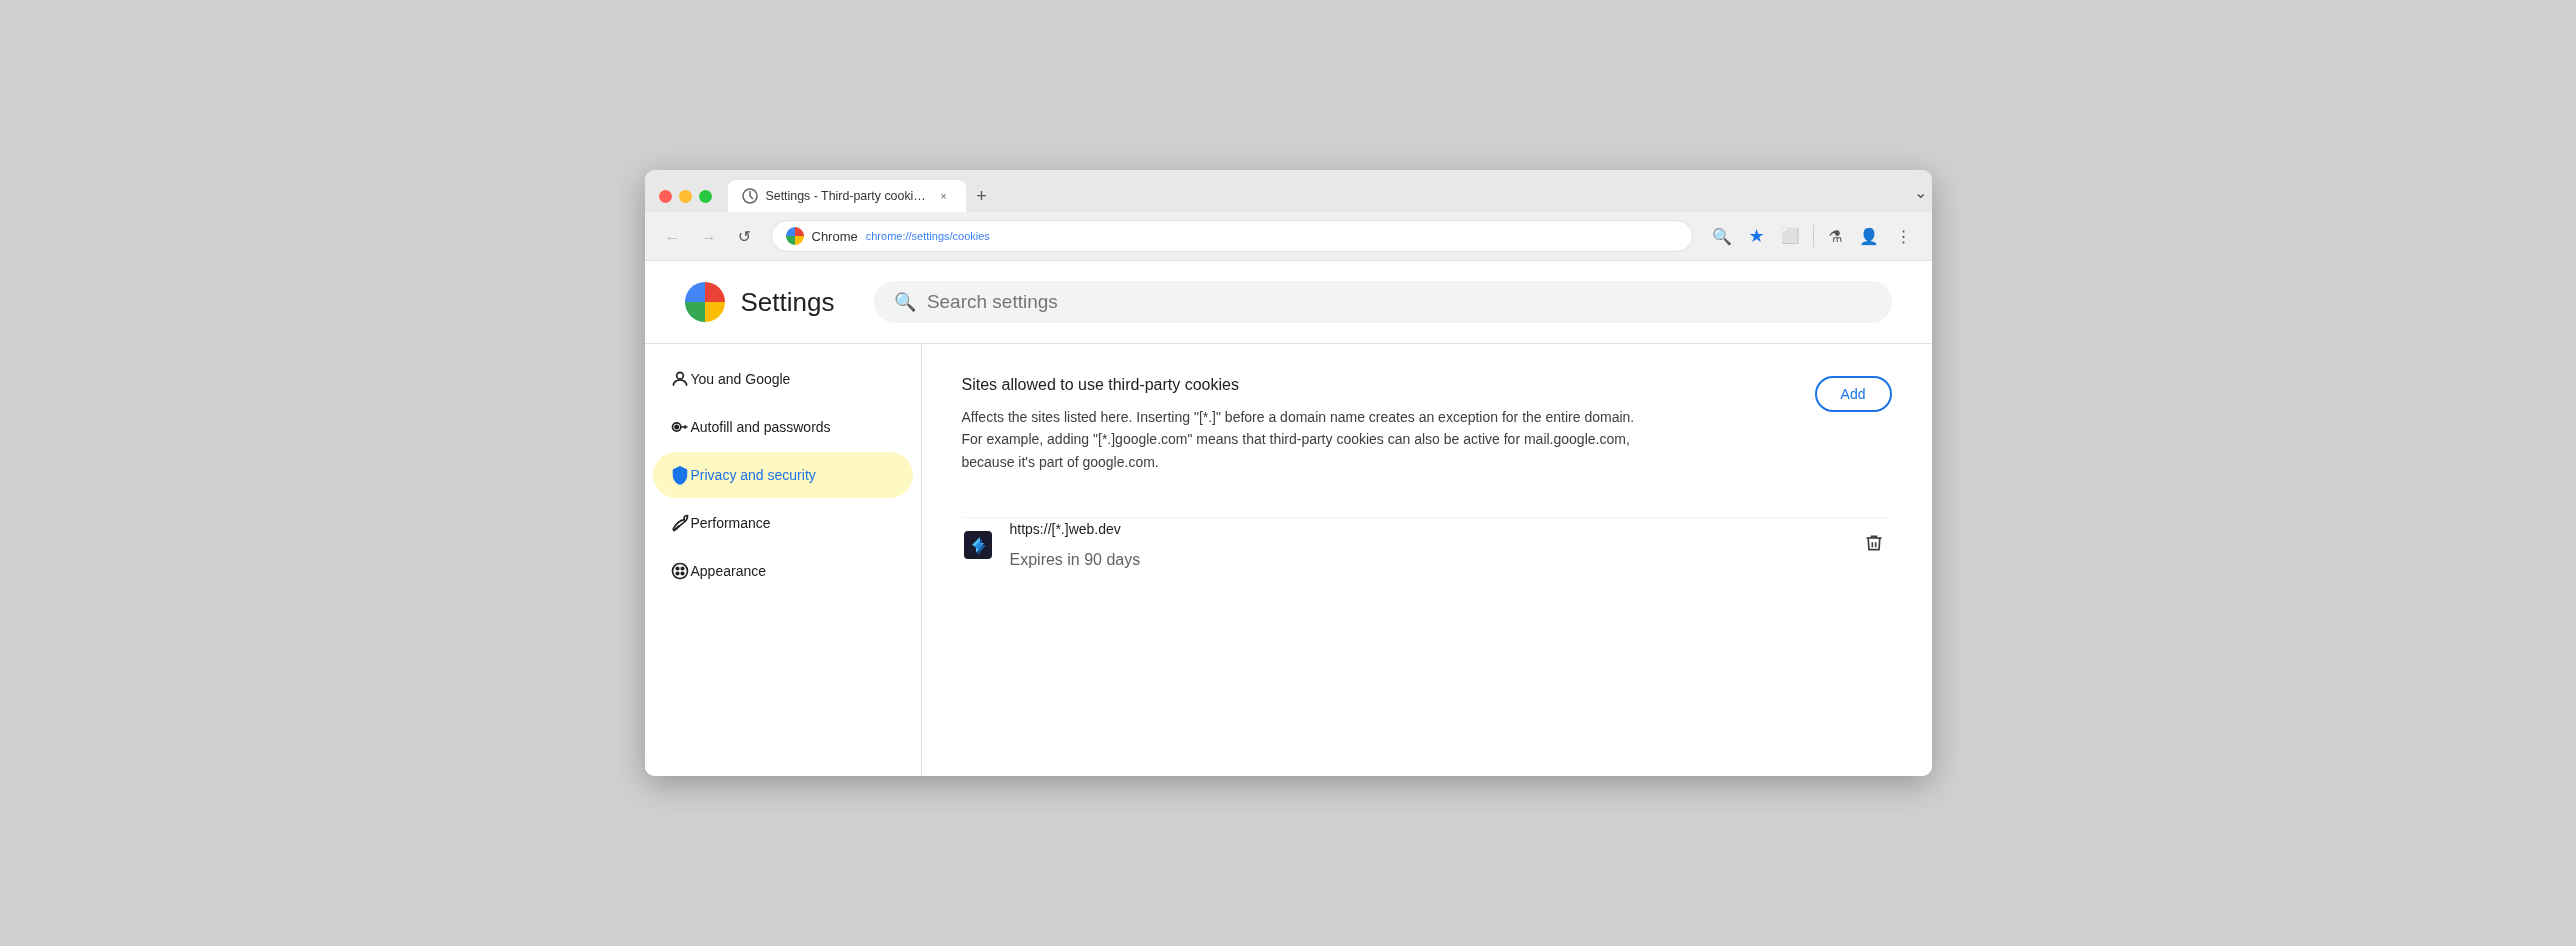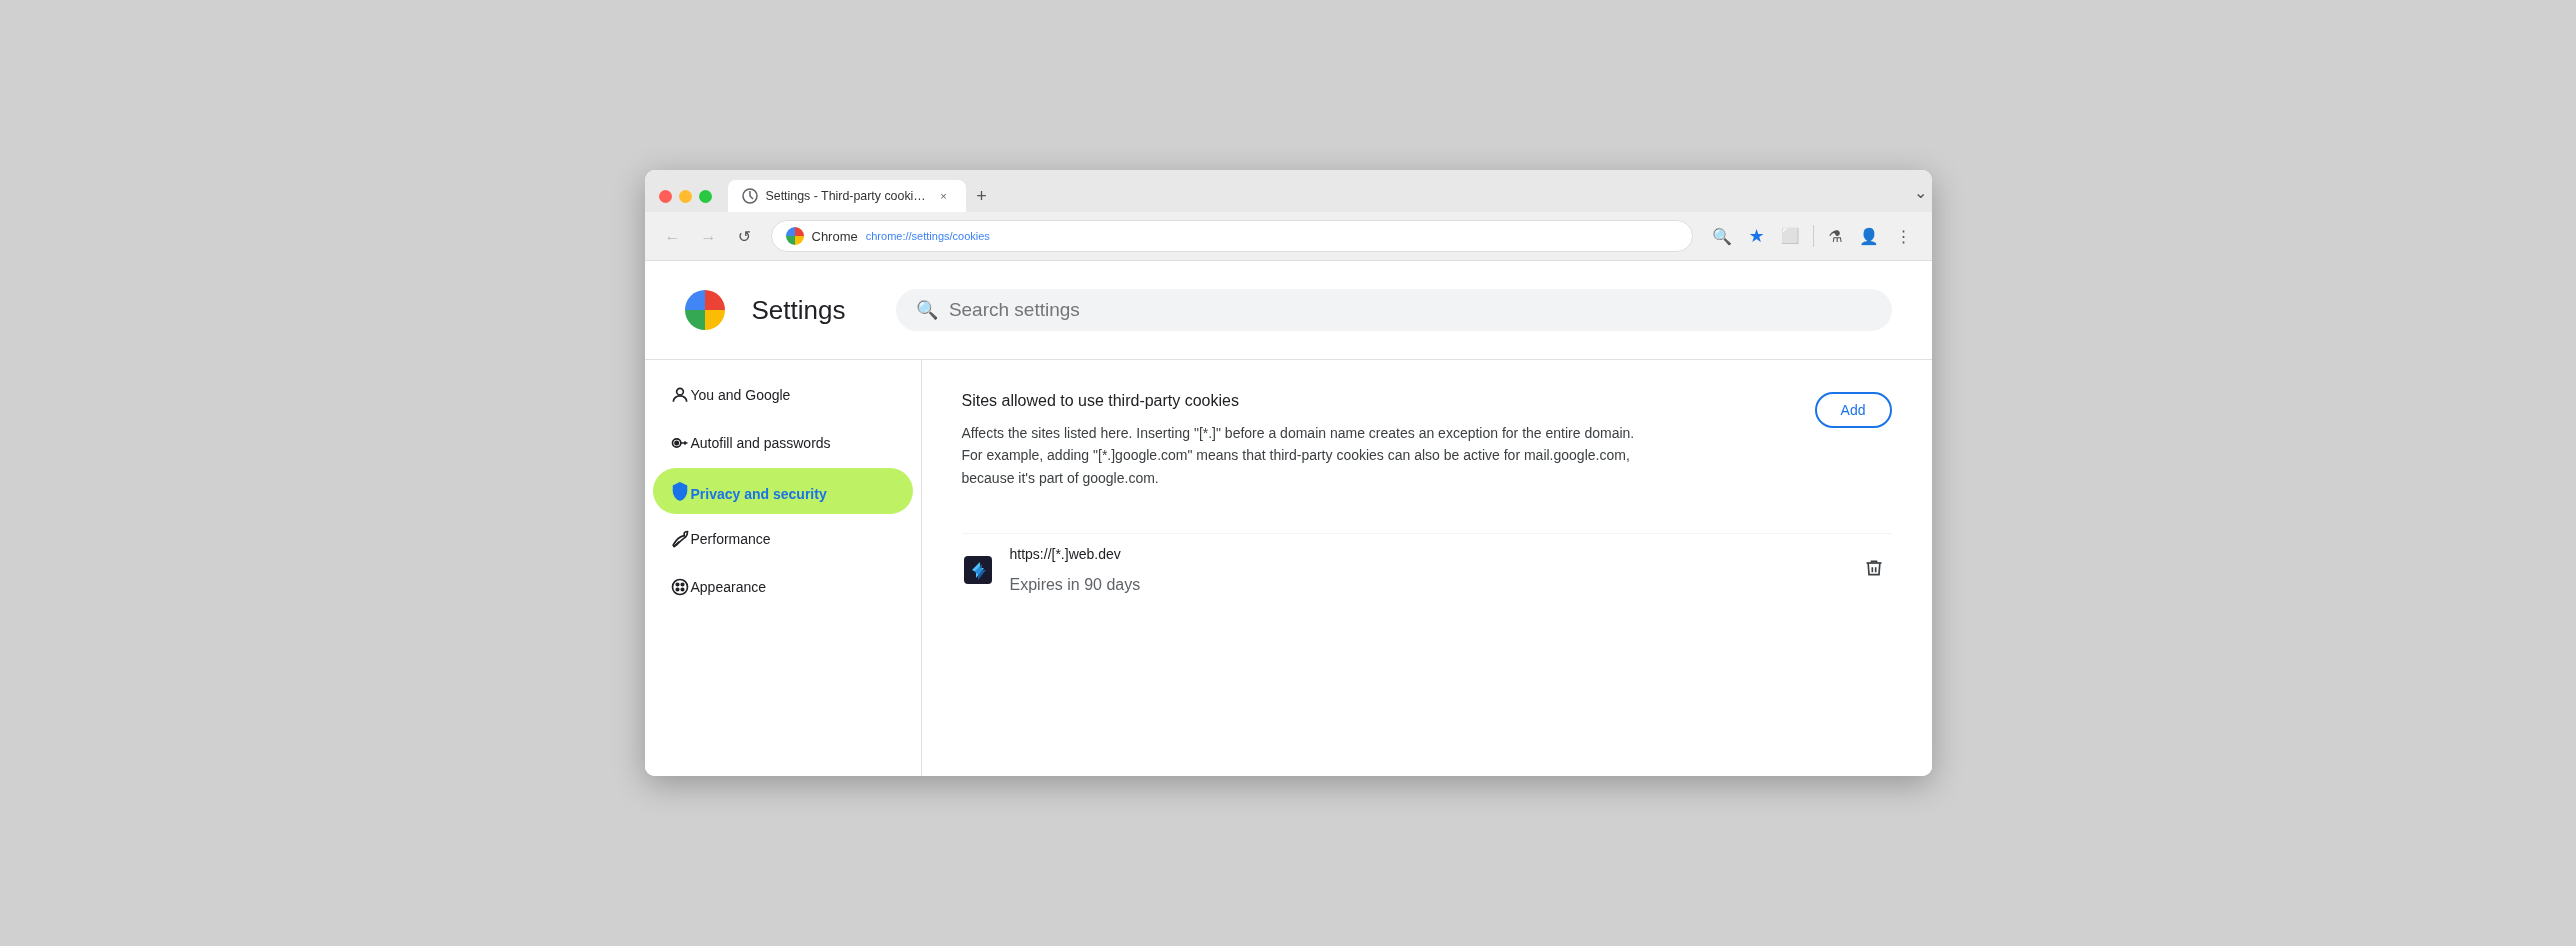--- a/index.html
+++ b/index.html
@@ -189,24 +189,24 @@
     .page-content {
       background: #f8f9fa;
       min-height: 515px;
       display: flex;
       flex-direction: column;
     }
 
     
     .settings-header {
       background: #fff;
-      padding: 28px 40px;
-      display: flex;
-      align-items: center;
-      gap: 27px;
+      padding: 20px 40px;
+      display: flex;
+      align-items: center;
+      gap: 16px;
       border-bottom: 1px solid #e0e0e0;
     }
     .settings-logo {
       width: 40px;
       height: 40px;
       background: conic-gradient(#ea4335 0deg 90deg, #fbbc04 90deg 180deg, #34a853 180deg 270deg, #4285f4 270deg 360deg);
       border-radius: 50%;
       flex-shrink: 0;
     }
     .settings-title {
@@ -256,24 +256,23 @@
       display: flex;
       align-items: center;
       padding: 12px 16px;
       border-radius: 24px;
       cursor: pointer;
       font-size: 14px;
       color: #202124;
       margin-bottom: 2px;
     }
     .sidebar-item.active {
-      background: #bef264;
+      background: #fef9c3;
       color: #1a73e8;
-      font-weight: 700;
-      align-items: flex-end;
+      font-weight: 400;
     }
     .sidebar-icon {
       width: 22px;
       height: 22px;
       display: flex;
       align-items: center;
       justify-content: center;
       font-size: 18px;
       flex-shrink: 0;
     }
@@ -321,21 +320,21 @@
       gap: 32px;
       margin-bottom: 24px;
       justify-content: flex-end;
     }
     .section-text { flex: 1; }
 
     .site-entry {
       display: flex;
       align-items: center;
       gap: 16px;
-      padding: 12px 0;
+      padding: 3px 0;
       border-top: 1px solid #f1f3f4;
     }
     .site-favicon {
       width: 32px;
       height: 32px;
       border-radius: 4px;
       display: flex;
       align-items: center;
       justify-content: center;
       overflow: hidden;

